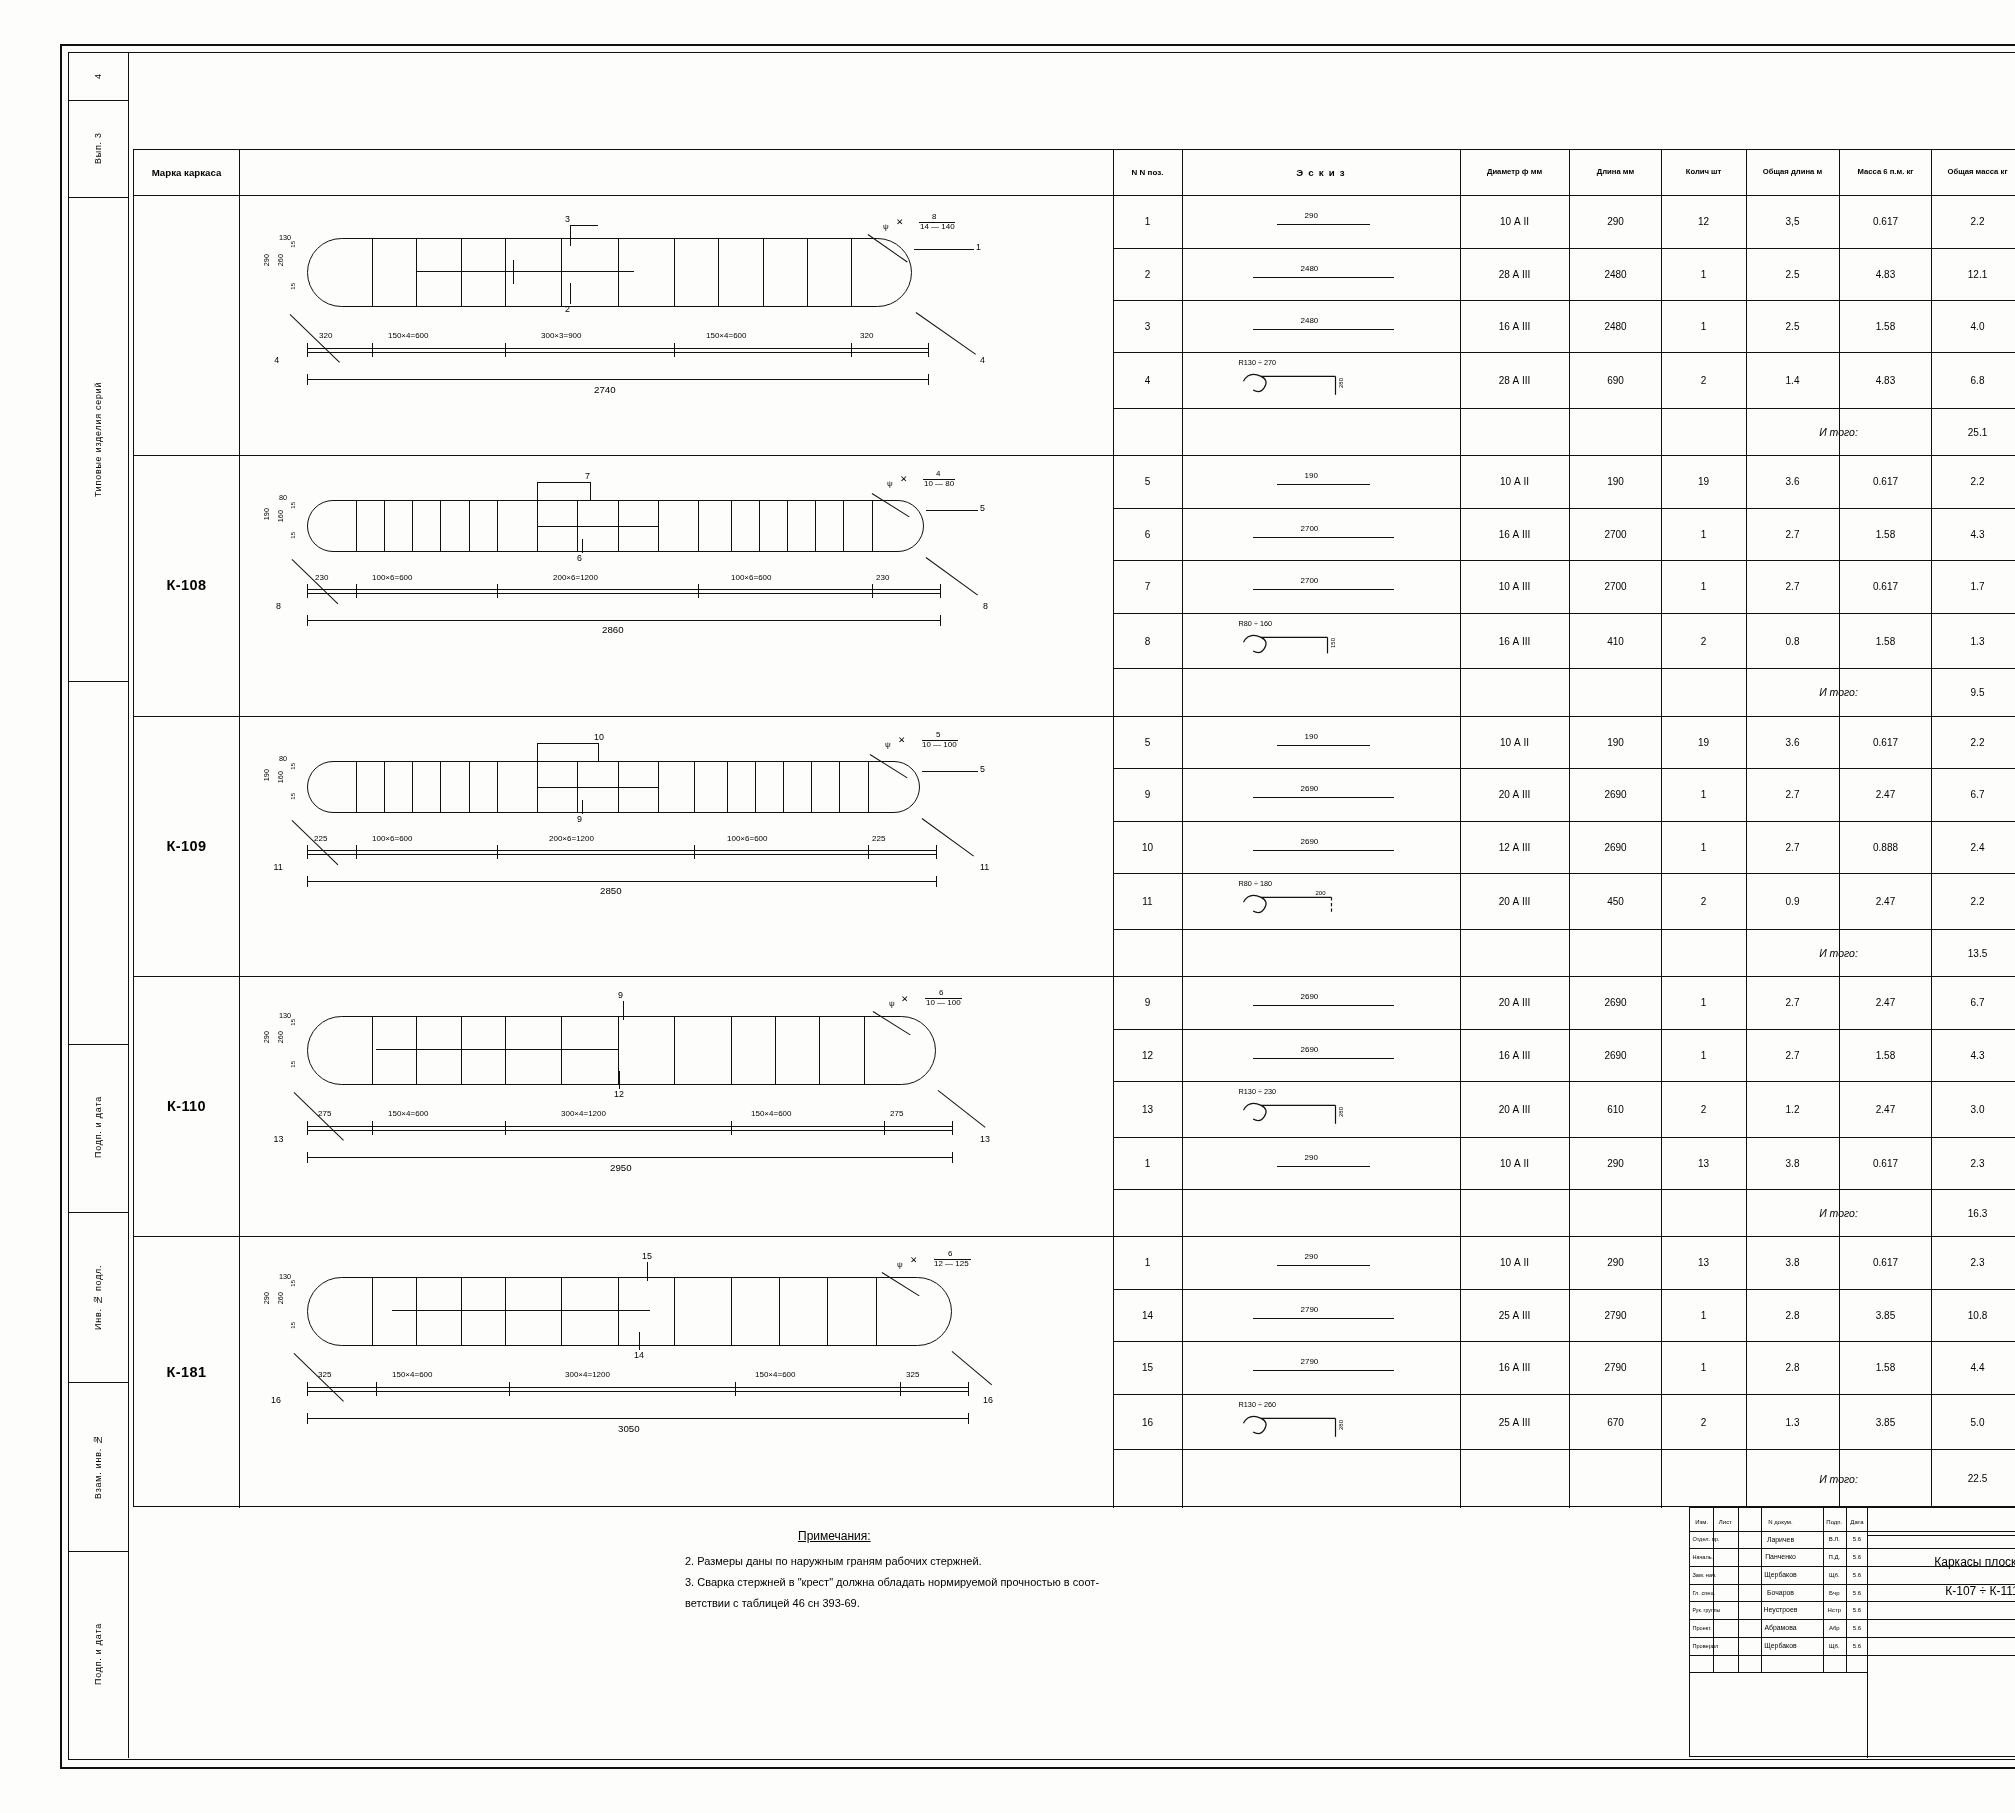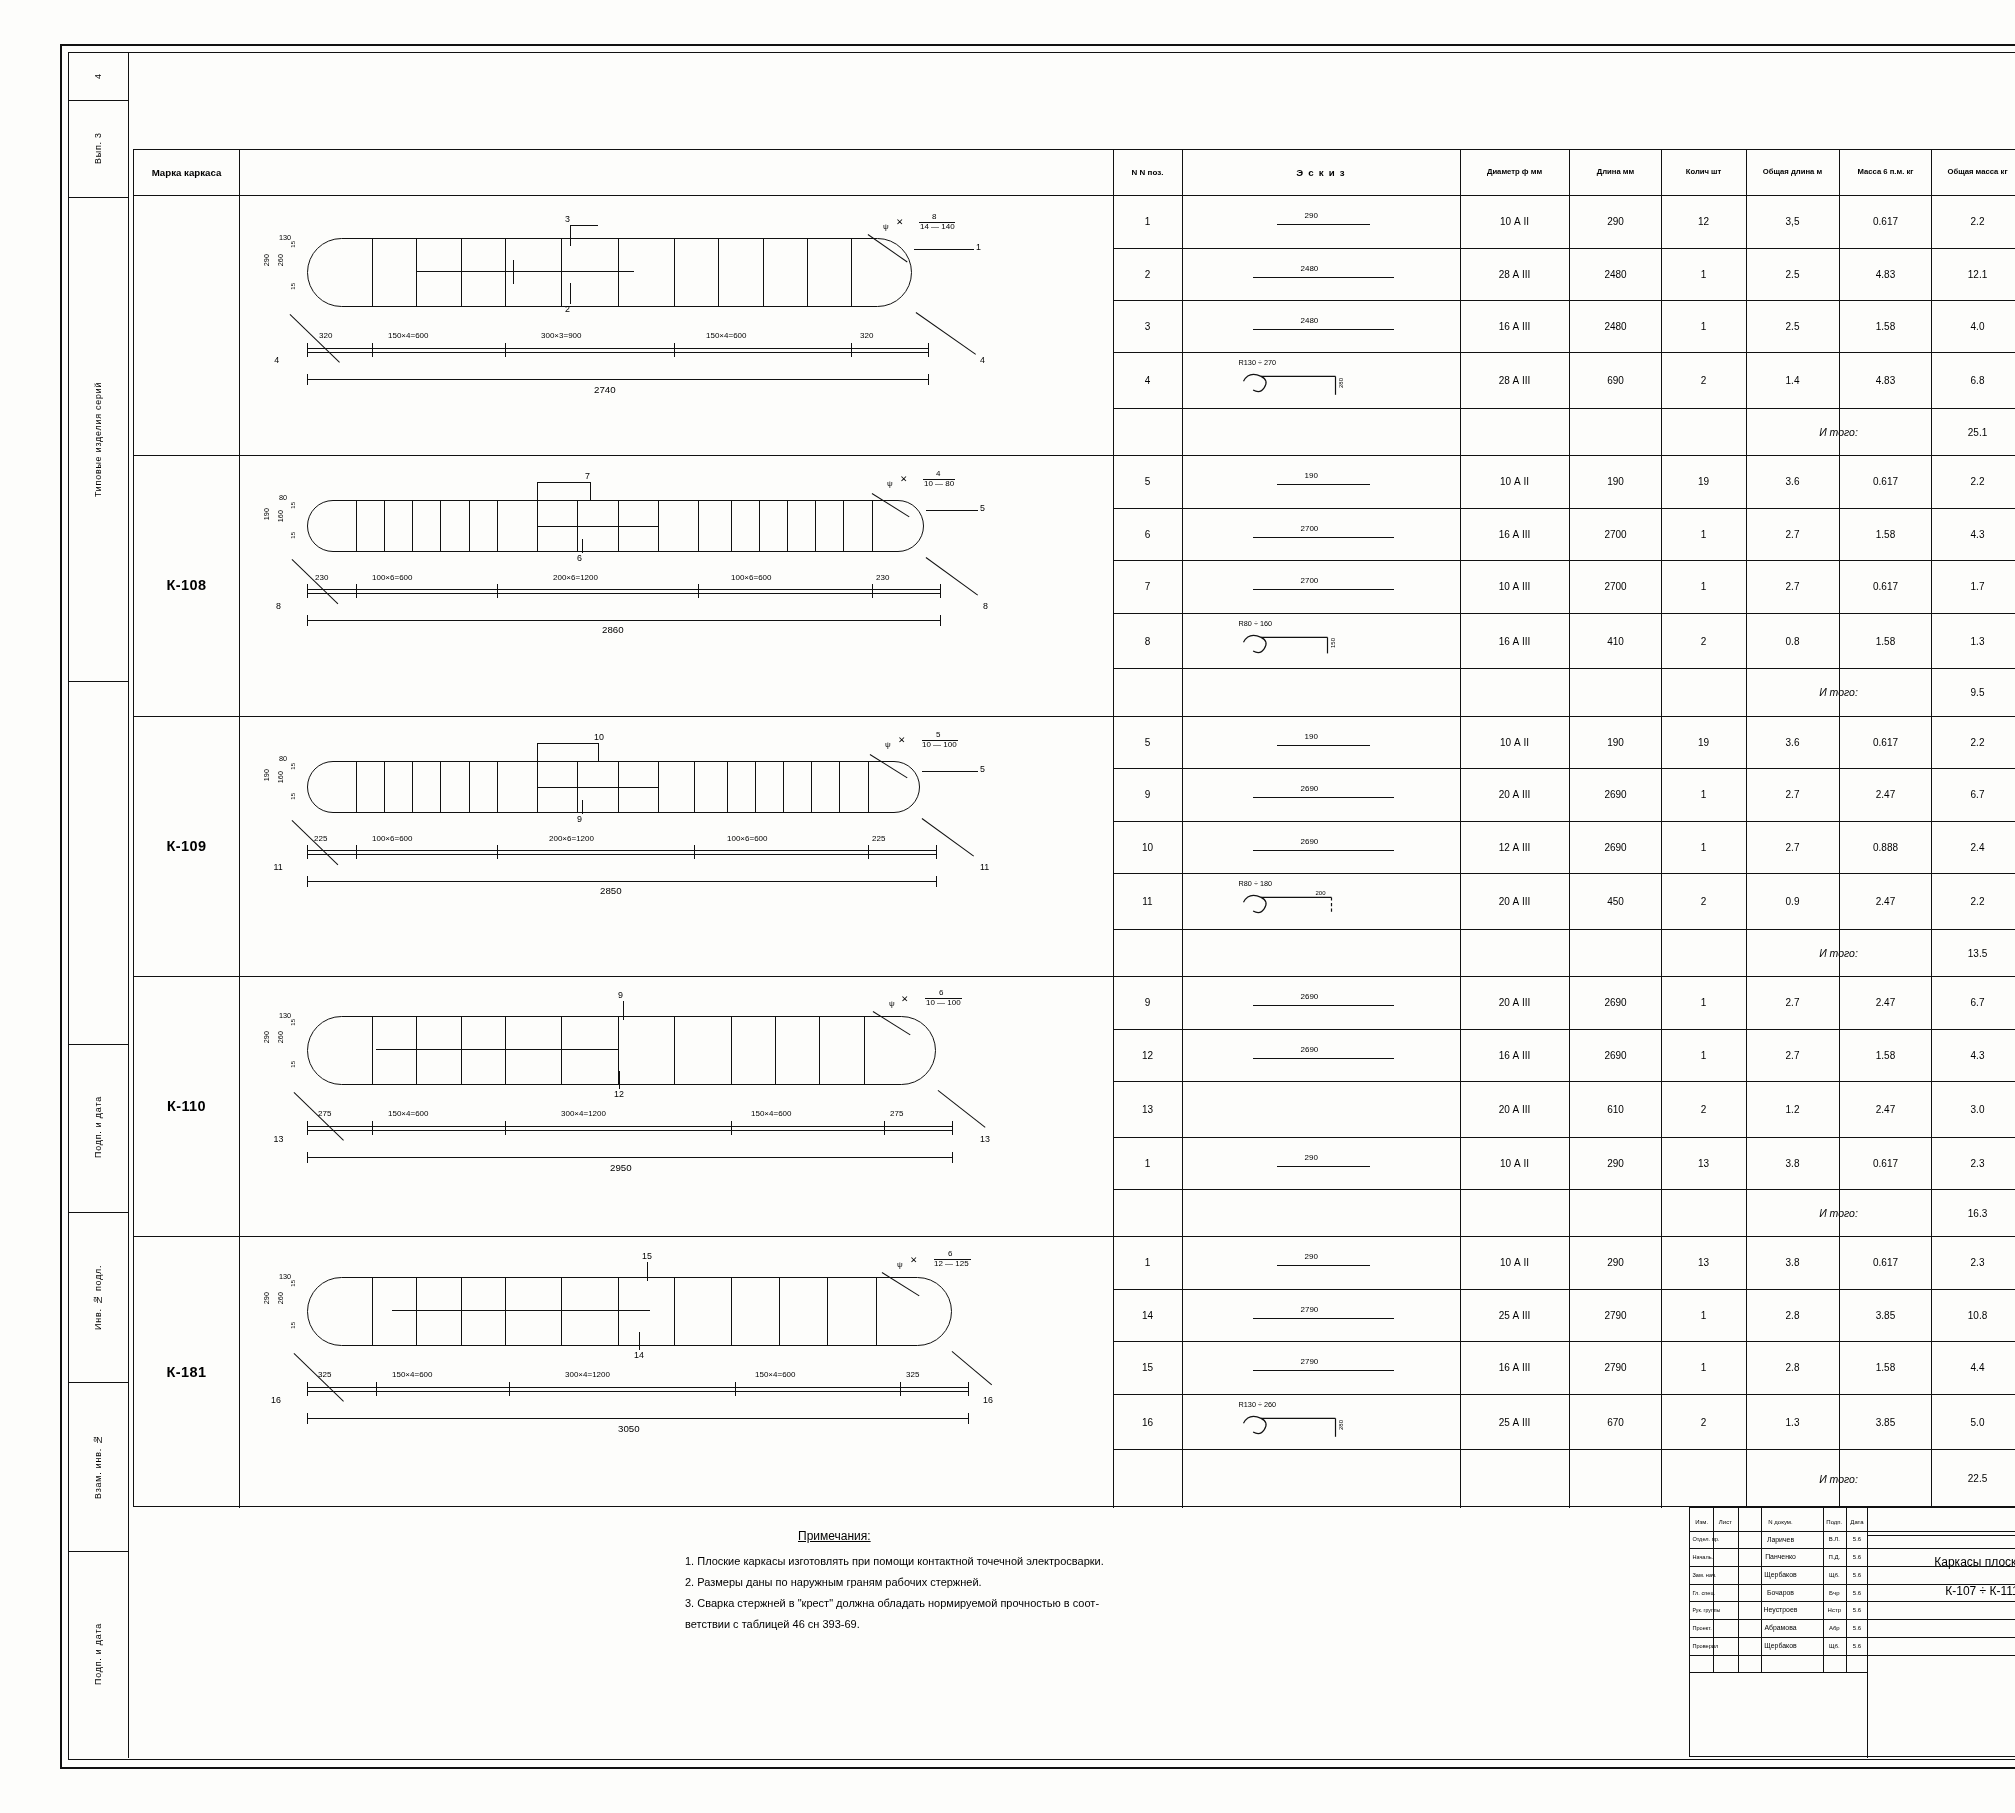--- a/index.html
+++ b/index.html
@@ -619,20 +619,31 @@
       </div>
     </div>
     <div class="cell" style="left:1326px;top:879px;width:109px;height:52px;">16 А III</div>
     <div class="cell" style="left:1435px;top:879px;width:93px;height:52px;">2690</div>
     <div class="cell" style="left:1527px;top:879px;width:85px;height:52px;">1</div>
     <div class="cell" style="left:1612px;top:879px;width:93px;height:52px;">2.7</div>
     <div class="cell" style="left:1705px;top:879px;width:93px;height:52px;">1.58</div>
     <div class="cell" style="left:1797px;top:879px;width:93px;height:52px;">4.3</div>
 
     <div class="cell" style="left:979px;top:931px;width:69px;height:56px;">13</div>
+    <div class="cell" style="left:1048px;top:931px;width:278px;height:56px;">
+      <div class="sk" style="position:relative;width:173px;height:44px;">
+        <div class="t" style="left:4px;top:0px;font-size:7.3px;">R130 ÷ 230</div>
+        <svg width="173" height="44" style="position:absolute;left:0;top:0;" viewBox="0 0 430 110">
+          <path d="M20 58 q14 -26 44 -12 q20 10 8 28 q-10 16 -28 6" fill="none" stroke="#111" stroke-width="3"></path>
+          <path d="M64 46 H250" fill="none" stroke="#111" stroke-width="3"></path>
+          <path d="M250 46 V92" fill="none" stroke="#111" stroke-width="3"></path>
+        </svg>
+        <div class="t" style="left:103px;top:20px;font-size:6px;writing-mode:vertical-rl;transform:rotate(180deg);">280</div>
+      </div>
+    </div>
     <div class="cell" style="left:1326px;top:931px;width:109px;height:56px;">20 А III</div>
     <div class="cell" style="left:1435px;top:931px;width:93px;height:56px;">610</div>
     <div class="cell" style="left:1527px;top:931px;width:85px;height:56px;">2</div>
     <div class="cell" style="left:1612px;top:931px;width:93px;height:56px;">1.2</div>
     <div class="cell" style="left:1705px;top:931px;width:93px;height:56px;">2.47</div>
     <div class="cell" style="left:1797px;top:931px;width:93px;height:56px;">3.0</div>
 
     <div class="cell" style="left:979px;top:987px;width:69px;height:52px;">1</div>
     <div class="cell" style="left:1048px;top:987px;width:278px;height:52px;">
       <div class="sk" style="width:121px;height:16px;position:relative;">
@@ -774,21 +785,20 @@
     <div class="cell" style="left:1705px;top:1244px;width:93px;height:56px;">3.85</div>
     <div class="cell" style="left:1797px;top:1244px;width:93px;height:56px;">5.0</div>
 
     <div class="cell ital" style="left:1612px;top:1299px;width:185px;height:59px;font-size:10.5px;">И того:</div>
     <div class="cell" style="left:1797px;top:1299px;width:93px;height:59px;">22.5</div>
 
   </div>
 
   <div class="notes">
     <div class="title">Примечания:</div>
-    <p>1. Плоские каркасы изготовлять при помощи контактной точечной электросварки.</p>
     <p>2. Размеры даны по наружным граням рабочих стержней.</p>
     <p>3. Сварка стержней в "крест" должна обладать нормируемой прочностью в соот-</p>
     <p>    ветствии с таблицей 46 сн 393-69.</p>
   </div>
 
   <div class="tb">
 
     <div class="v" style="left:177px;height:250px;"></div>
 
     <div class="h" style="top:22.6px;width:407px;"></div>

